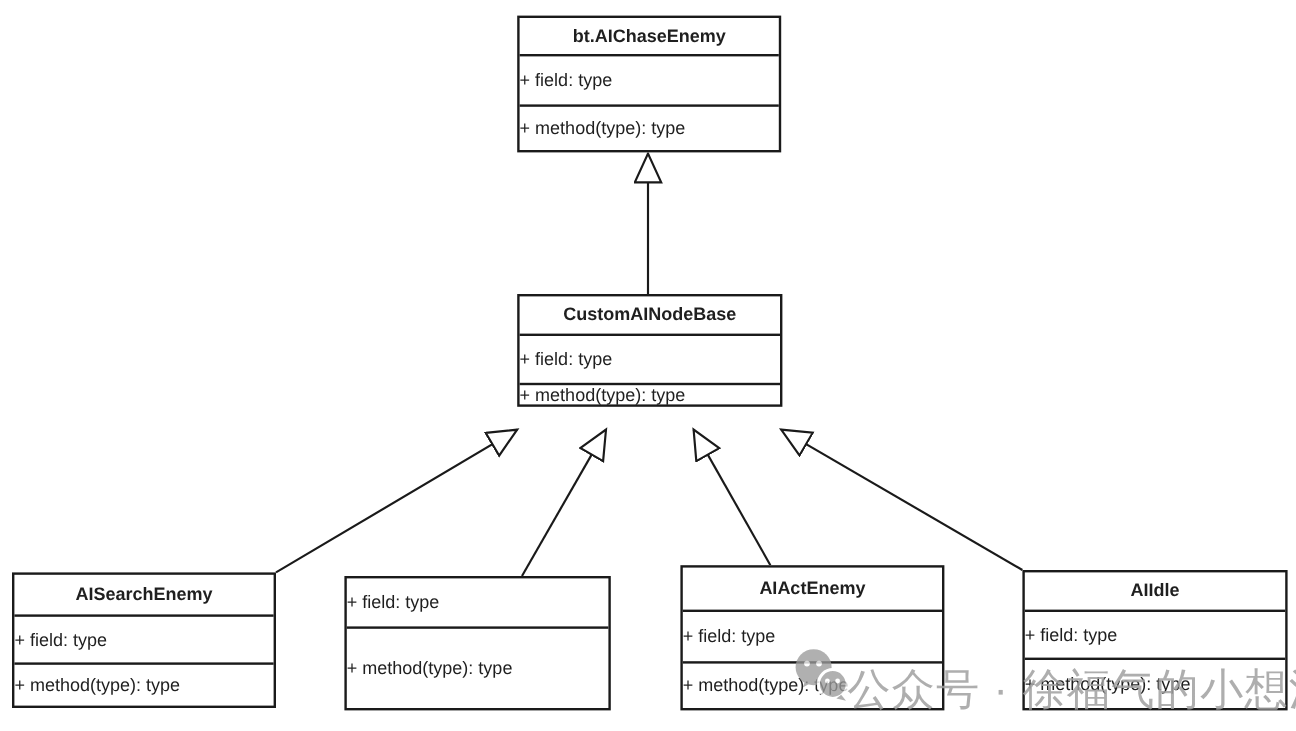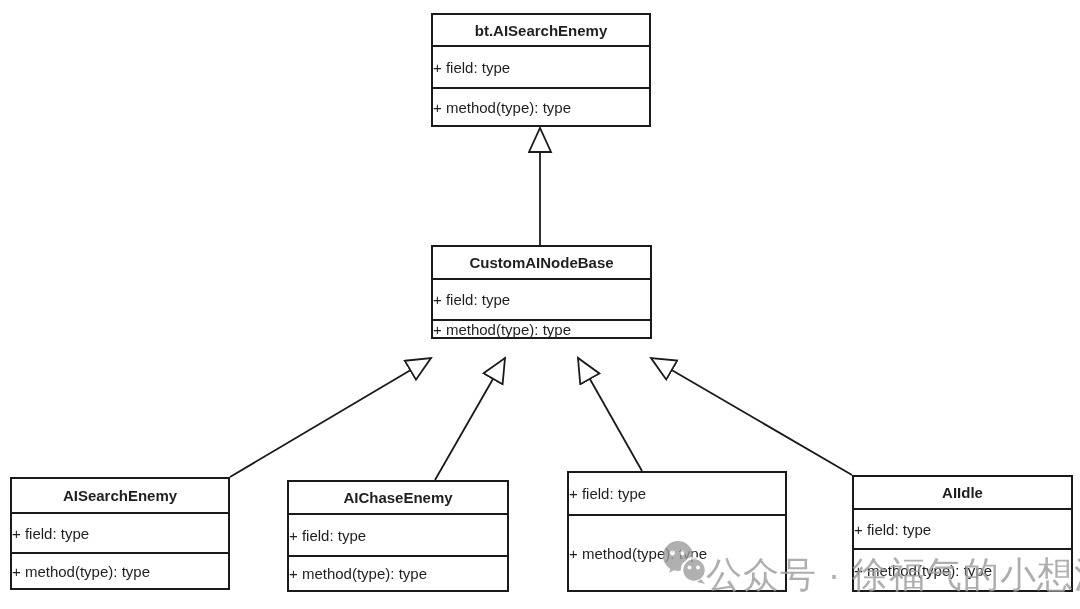--- a/index.html
+++ b/index.html
@@ -93,40 +93,40 @@
         <line x1="540" y1="245" x2="540" y2="128" stroke="#1a1a1a" stroke-width="1.8" marker-end="url(#inherit-arrow)"></line>
         <line x1="230" y1="477" x2="431" y2="358" stroke="#1a1a1a" stroke-width="1.8" marker-end="url(#inherit-arrow)"></line>
         <line x1="435" y1="480" x2="505" y2="358" stroke="#1a1a1a" stroke-width="1.8" marker-end="url(#inherit-arrow)"></line>
         <line x1="642" y1="471" x2="578" y2="358" stroke="#1a1a1a" stroke-width="1.8" marker-end="url(#inherit-arrow)"></line>
         <line x1="852" y1="475" x2="651" y2="358" stroke="#1a1a1a" stroke-width="1.8" marker-end="url(#inherit-arrow)"></line>
       </g>
   </svg>
 
   <div>
       <div class="class-box" style="left: 431px; top: 13px; width: 220px; height: 114px;">
-        <div class="class-title" style="height: 32px;">bt.AISearchEnemy</div>
+        <div class="class-title" style="height: 32px;">bt.AIChaseEnemy</div>
         <div class="class-row" style="height: 42px;">+ field: type</div>
         <div class="class-row last">+ method(type): type</div>
       </div>
       <div class="class-box" style="left: 431px; top: 245px; width: 221px; height: 94px;">
         <div class="class-title" style="height: 33px;">CustomAINodeBase</div>
         <div class="class-row" style="height: 41px;">+ field: type</div>
         <div class="class-row last">+ method(type): type</div>
       </div>
       <div class="class-box" style="left: 10px; top: 477px; width: 220px; height: 113px;">
         <div class="class-title" style="height: 35px;">AISearchEnemy</div>
         <div class="class-row" style="height: 40px;">+ field: type</div>
         <div class="class-row last">+ method(type): type</div>
       </div>
       <div class="class-box" style="left: 287px; top: 480px; width: 222px; height: 112px;">
-        <div class="class-title" style="height: 33px;">AIChaseEnemy</div>
         <div class="class-row" style="height: 42px;">+ field: type</div>
         <div class="class-row last">+ method(type): type</div>
       </div>
       <div class="class-box" style="left: 567px; top: 471px; width: 220px; height: 121px;">
+        <div class="class-title" style="height: 37px;">AIActEnemy</div>
         <div class="class-row" style="height: 43px;">+ field: type</div>
         <div class="class-row last">+ method(type): type</div>
       </div>
       <div class="class-box" style="left: 852px; top: 475px; width: 221px; height: 117px;">
         <div class="class-title" style="height: 33px;">AIIdle</div>
         <div class="class-row" style="height: 40px;">+ field: type</div>
         <div class="class-row last">+ method(type): type</div>
       </div>
     </div>
 

